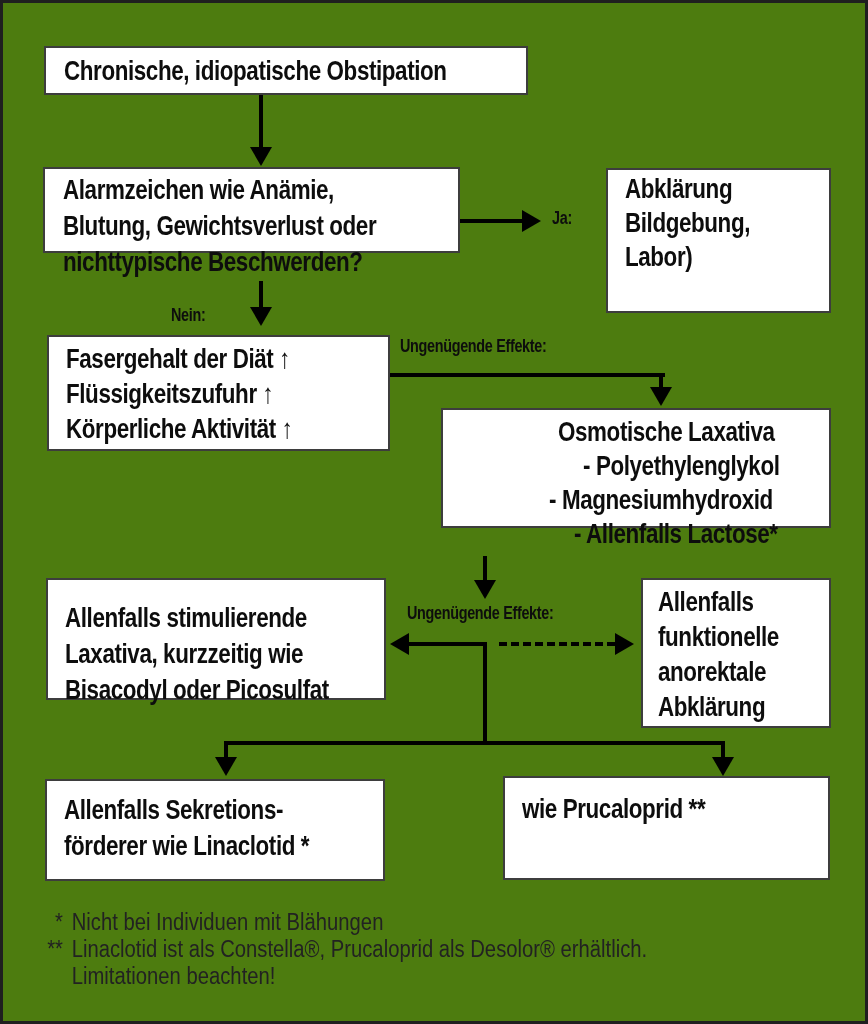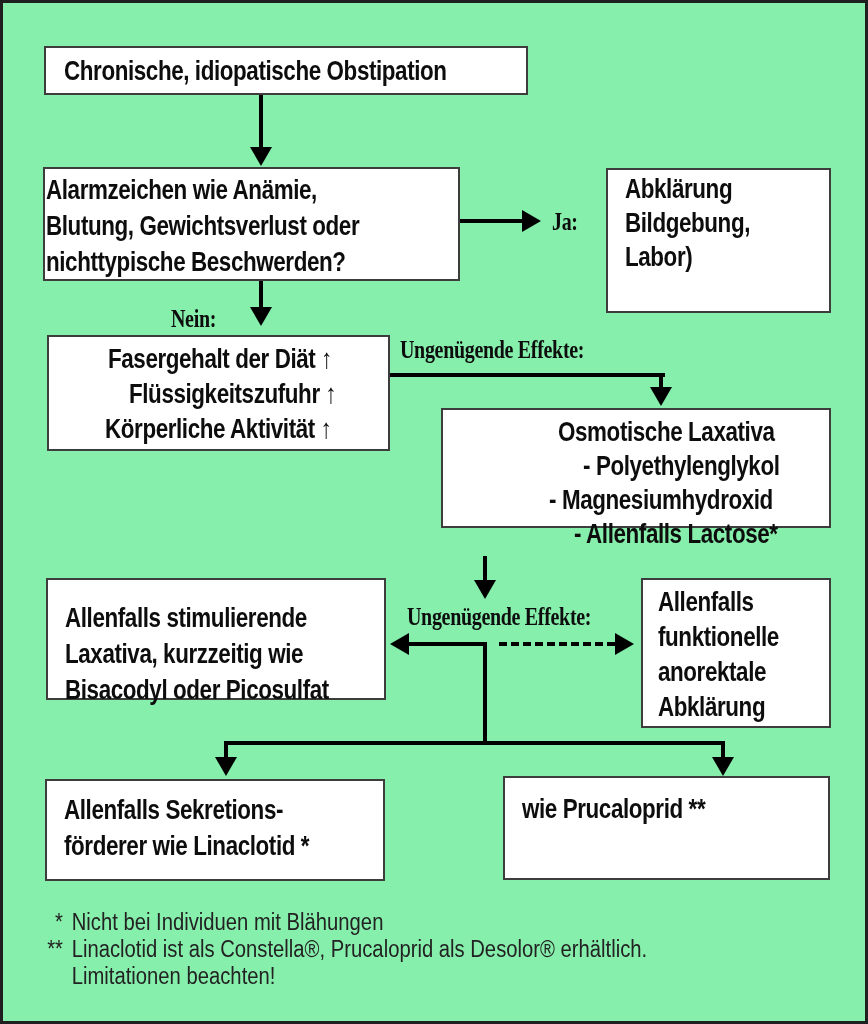--- a/index.html
+++ b/index.html
@@ -1,56 +1,56 @@
 <!DOCTYPE html>
 <html><head>
 <meta charset="utf-8">
 <style>
   html,body { margin:0; padding:0; background:#ffffff; }
   .stage {
     position:relative; width:868px; height:1024px; box-sizing:border-box;
-    background:#86efac; border:3px solid #1f1f1f; overflow:hidden;
+    background:#4d7c0f; border:3px solid #1f1f1f; overflow:hidden;
     font-family:"Liberation Sans", sans-serif; color:#0d0d0d;
   }
   
   .node {
     position:absolute; box-sizing:border-box; background:#ffffff;
     border:2px solid #3d3d3d; font-weight:bold; font-size:28px;
   }
   .node .ln { display:block; white-space:nowrap; }
   .node .ln > span {
     display:inline-block; transform:scaleX(0.80); transform-origin:0 50%;
     letter-spacing:-0.5px; white-space:nowrap;
   }
   
-  .lbl { position:absolute; font-weight:bold; font-size:25px; white-space:nowrap;font-family:Liberation Serif, serif; }
+  .lbl { position:absolute; font-weight:bold; font-size:18px; white-space:nowrap; }
   .lbl > span { display:inline-block; transform:scaleX(0.80); transform-origin:0 50%; letter-spacing:-0.4px; }
   
   .hline, .vline { position:absolute; background:#000; }
   .dashline { position:absolute; height:0; border-top:4px dashed #000; }
   .ah-down  { position:absolute; width:0; height:0; border-left:11px solid transparent; border-right:11px solid transparent; border-top:19px solid #000; }
   .ah-right { position:absolute; width:0; height:0; border-top:11px solid transparent; border-bottom:11px solid transparent; border-left:19px solid #000; }
   .ah-left  { position:absolute; width:0; height:0; border-top:11px solid transparent; border-bottom:11px solid transparent; border-right:19px solid #000; }
   
   .fnotes {
     position:absolute; left:30px; top:906px; font-size:23px; font-weight:normal;
     color:#222; transform:scaleX(0.88); transform-origin:0 0; line-height:27px;
   }
   .frow { display:flex; white-space:nowrap; }
   .fm { width:34px; text-align:right; margin-right:10px; flex:0 0 auto; }
 
   
   #box-start        { left:41px;  top:43px;  width:484px; height:49px;  padding:1px 0 0 18px; }
   #box-start .ln    { line-height:44px; }
-  #box-alarm        { left:40px;  top:164px; width:417px; height:114px; padding:3px 0 0 1px; }
+  #box-alarm        { left:40px;  top:164px; width:417px; height:86px; padding:3px 0 0 18px; }
   #box-alarm .ln    { line-height:36px; }
   #box-workup       { left:603px; top:165px; width:225px; height:145px; padding:2px 0 0 17px; }
   #box-workup .ln   { line-height:34px; }
   #box-lifestyle    { left:44px;  top:332px; width:343px; height:116px; padding:4px 0 0 17px; }
-  #box-lifestyle .ln{ line-height:35px;text-align:right; }
+  #box-lifestyle .ln{ line-height:35px; }
   #box-osmotic      { left:438px; top:405px; width:390px; height:120px; padding:5px 0 0 17px;text-align:right; }
   #box-osmotic .ln  { line-height:34px; }
   #box-stimulant    { left:43px;  top:575px; width:340px; height:122px; padding:20px 0 0 17px; }
   #box-stimulant .ln{ line-height:36px; }
   #box-anorectal    { left:638px; top:575px; width:190px; height:150px; padding:4px 0 0 15px; }
   #box-anorectal .ln{ line-height:35px;text-decoration:underline; }
   #box-secret       { left:42px;  top:776px; width:340px; height:102px; padding:11px 0 0 17px; }
   #box-secret .ln   { line-height:36px; }
   #box-prokin       { left:500px; top:773px; width:327px; height:104px; padding:13px 0 0 17px; }
   #box-prokin .ln   { line-height:36px; }

